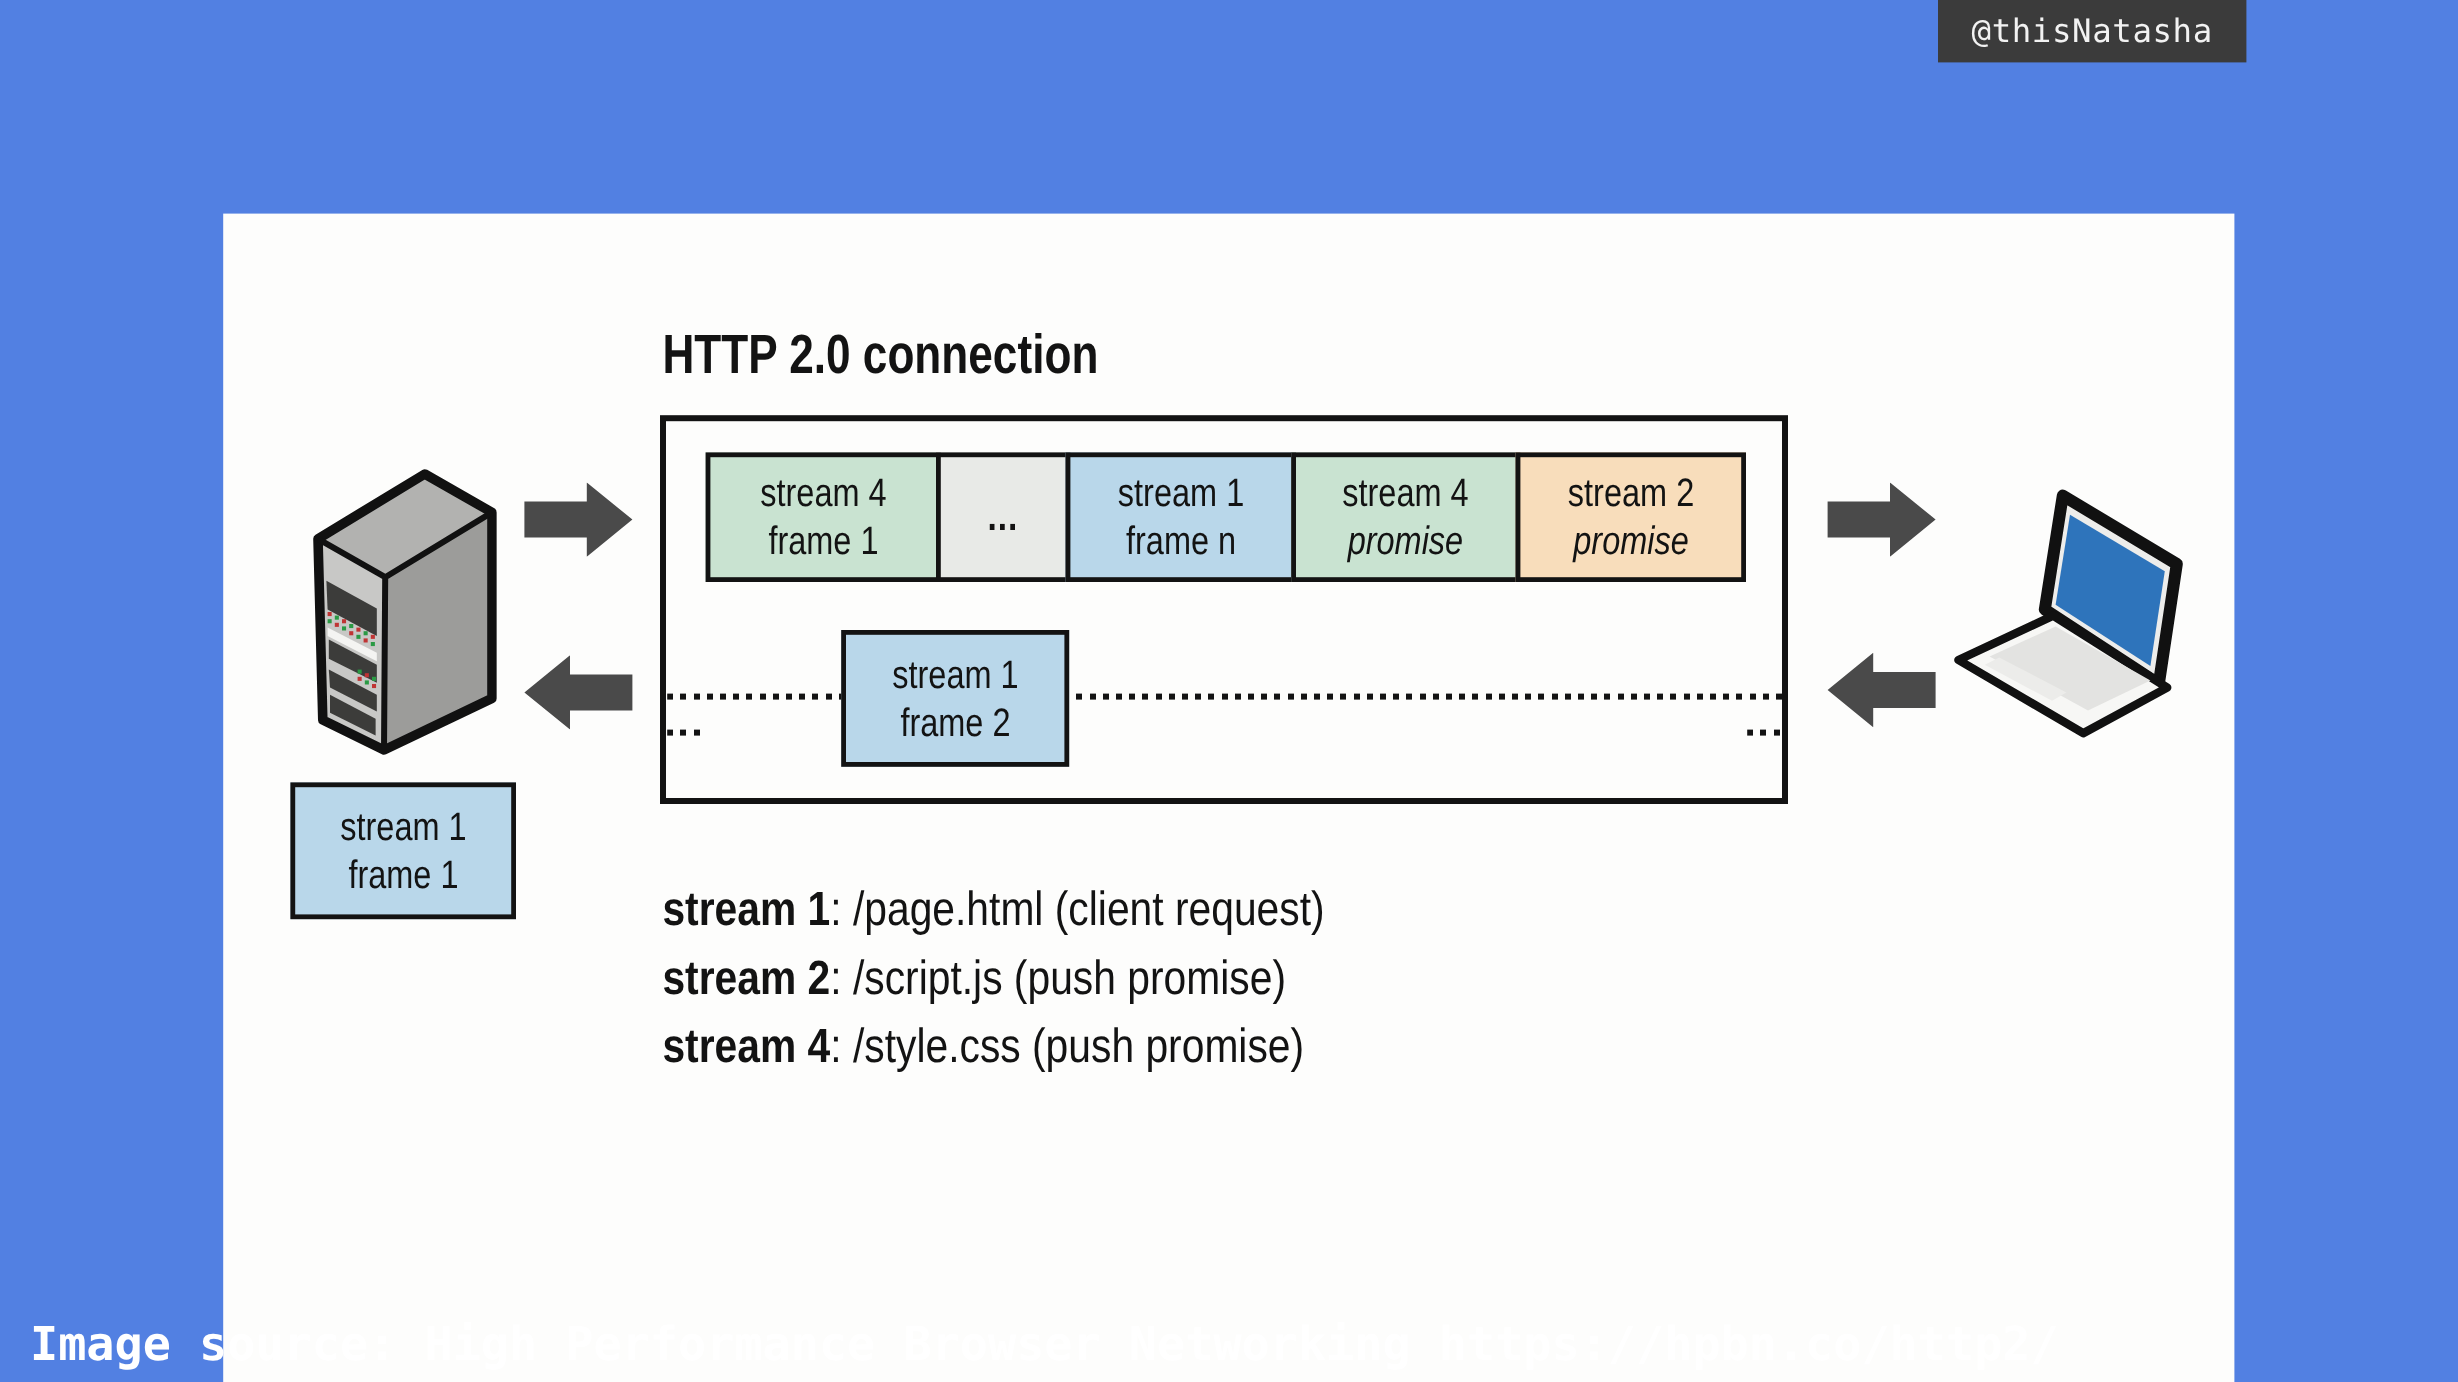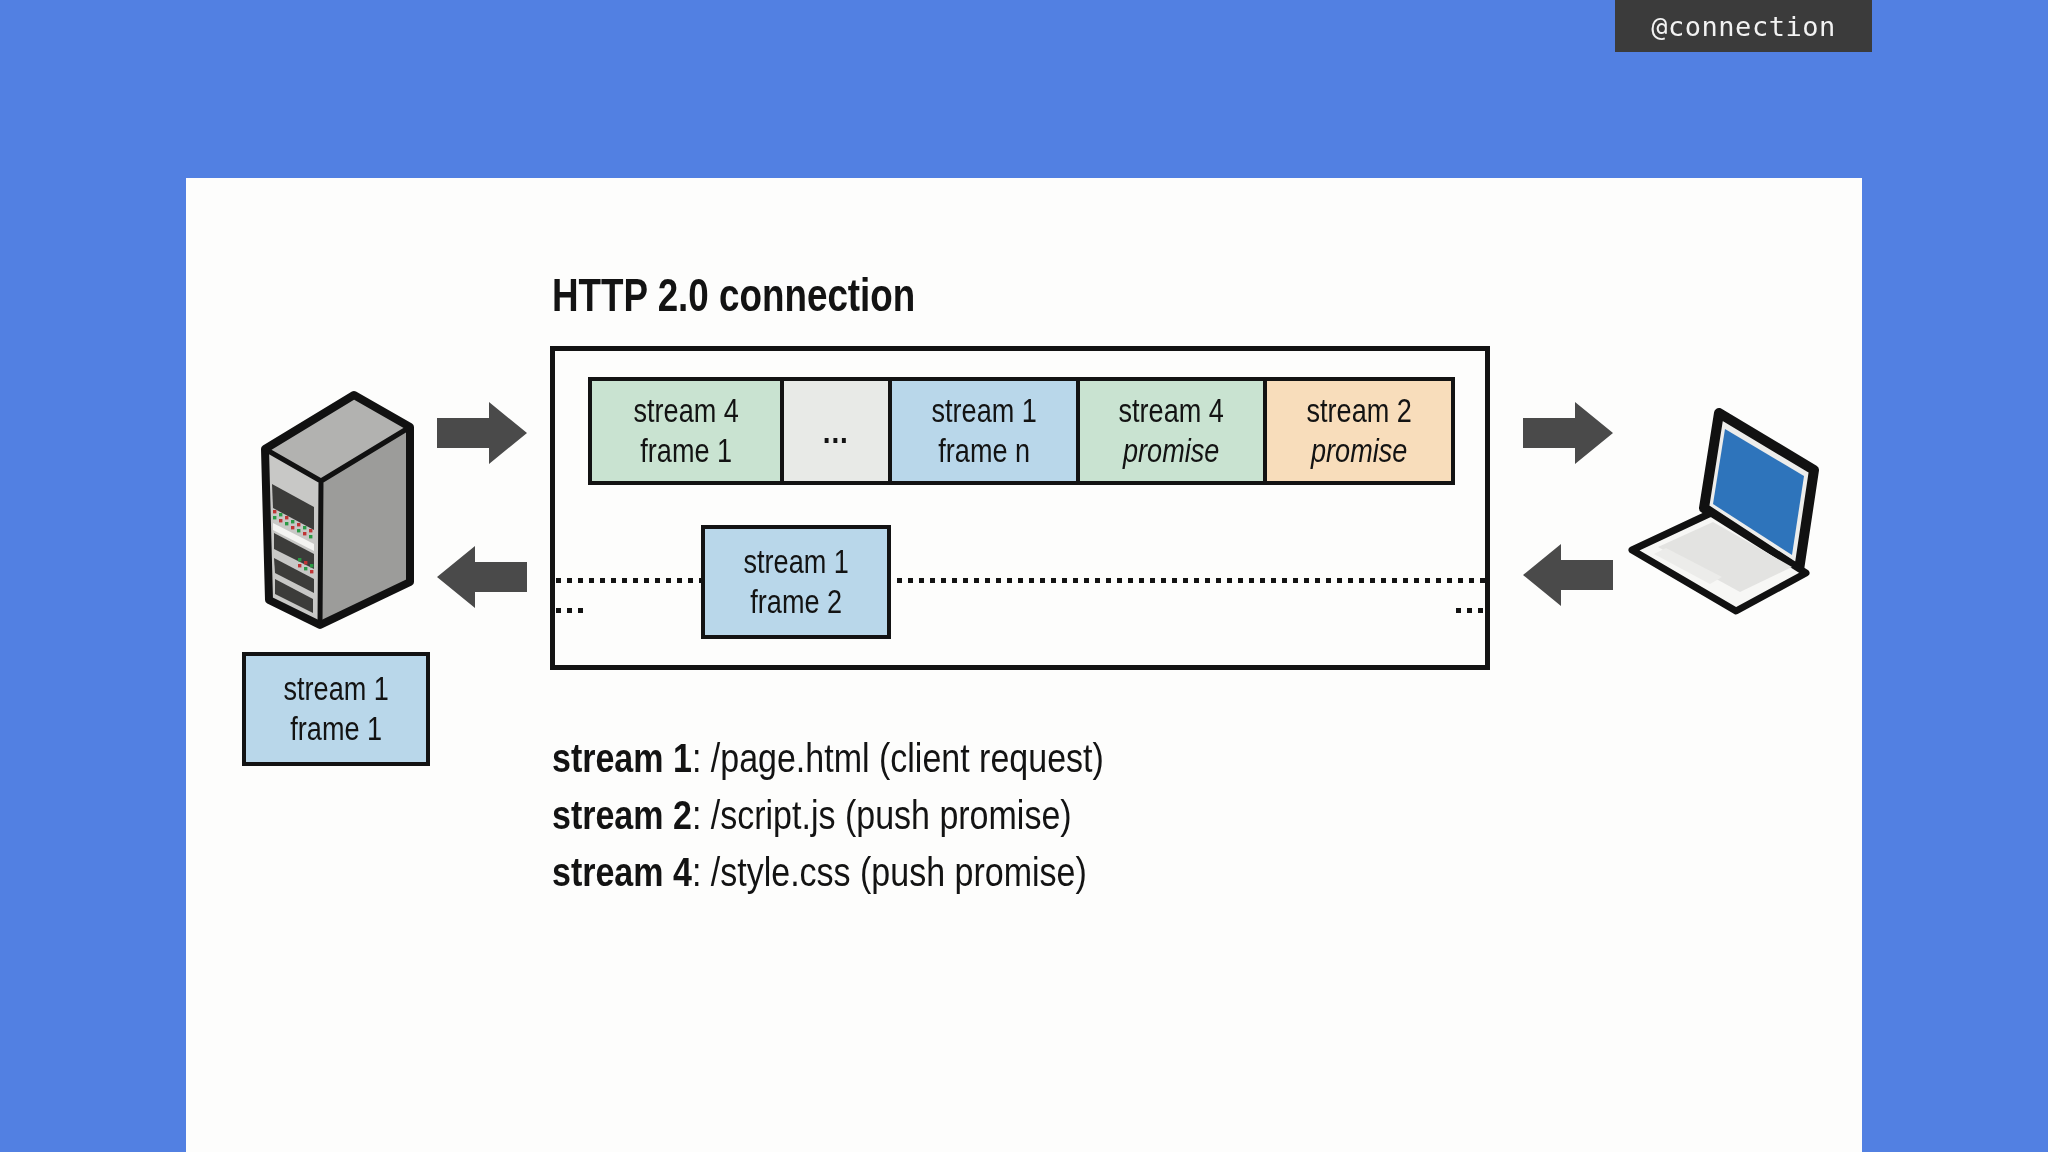--- a/index.html
+++ b/index.html
@@ -109,21 +109,21 @@
     font-family:"DejaVu Sans Mono",monospace;
     font-weight:bold;font-size:39px;white-space:nowrap;
   }
 </style>
 </head>
 <body>
 
 <div class="slide">
 
   <div class="badge">
-    <span>@connection</span>
+    <span>@thisNatasha</span>
   </div>
 
   <div class="panel">
 
     <div class="title">HTTP 2.0 connection</div>
 
     <div class="server-icon">
       <svg viewBox="0 0 156 240">
         <polygon points="63,91 152,37 152,192 62,235" fill="#9c9c9a"></polygon>
         <polygon points="7,59 96,5 152,37 63,91" fill="#b2b2b0"></polygon>
@@ -246,14 +246,15 @@
         <polygon points="93,17 188,74 173,174 78,112" fill="#ededeb" stroke="#111" stroke-width="10" stroke-linejoin="round"></polygon>
         <polygon points="99,33 178,80 166,159 87,108" fill="#2e74bb"></polygon>
         <polygon points="85,117 6,154 110,215 180,177" fill="#f7f7f5" stroke="#111" stroke-width="7" stroke-linejoin="round"></polygon>
         <polygon points="87,126 32,151 114,196 166,171" fill="#e3e3e1"></polygon>
         <polygon points="28,158 40,152 96,181 84,188" fill="#ececea"></polygon>
       </svg>
     </div>
 
   </div>
 
+  <div class="caption">Image source: High Performance Browser Networking https://hpbn.co/http2/</div>
 
 </div>
 
 </body></html>

